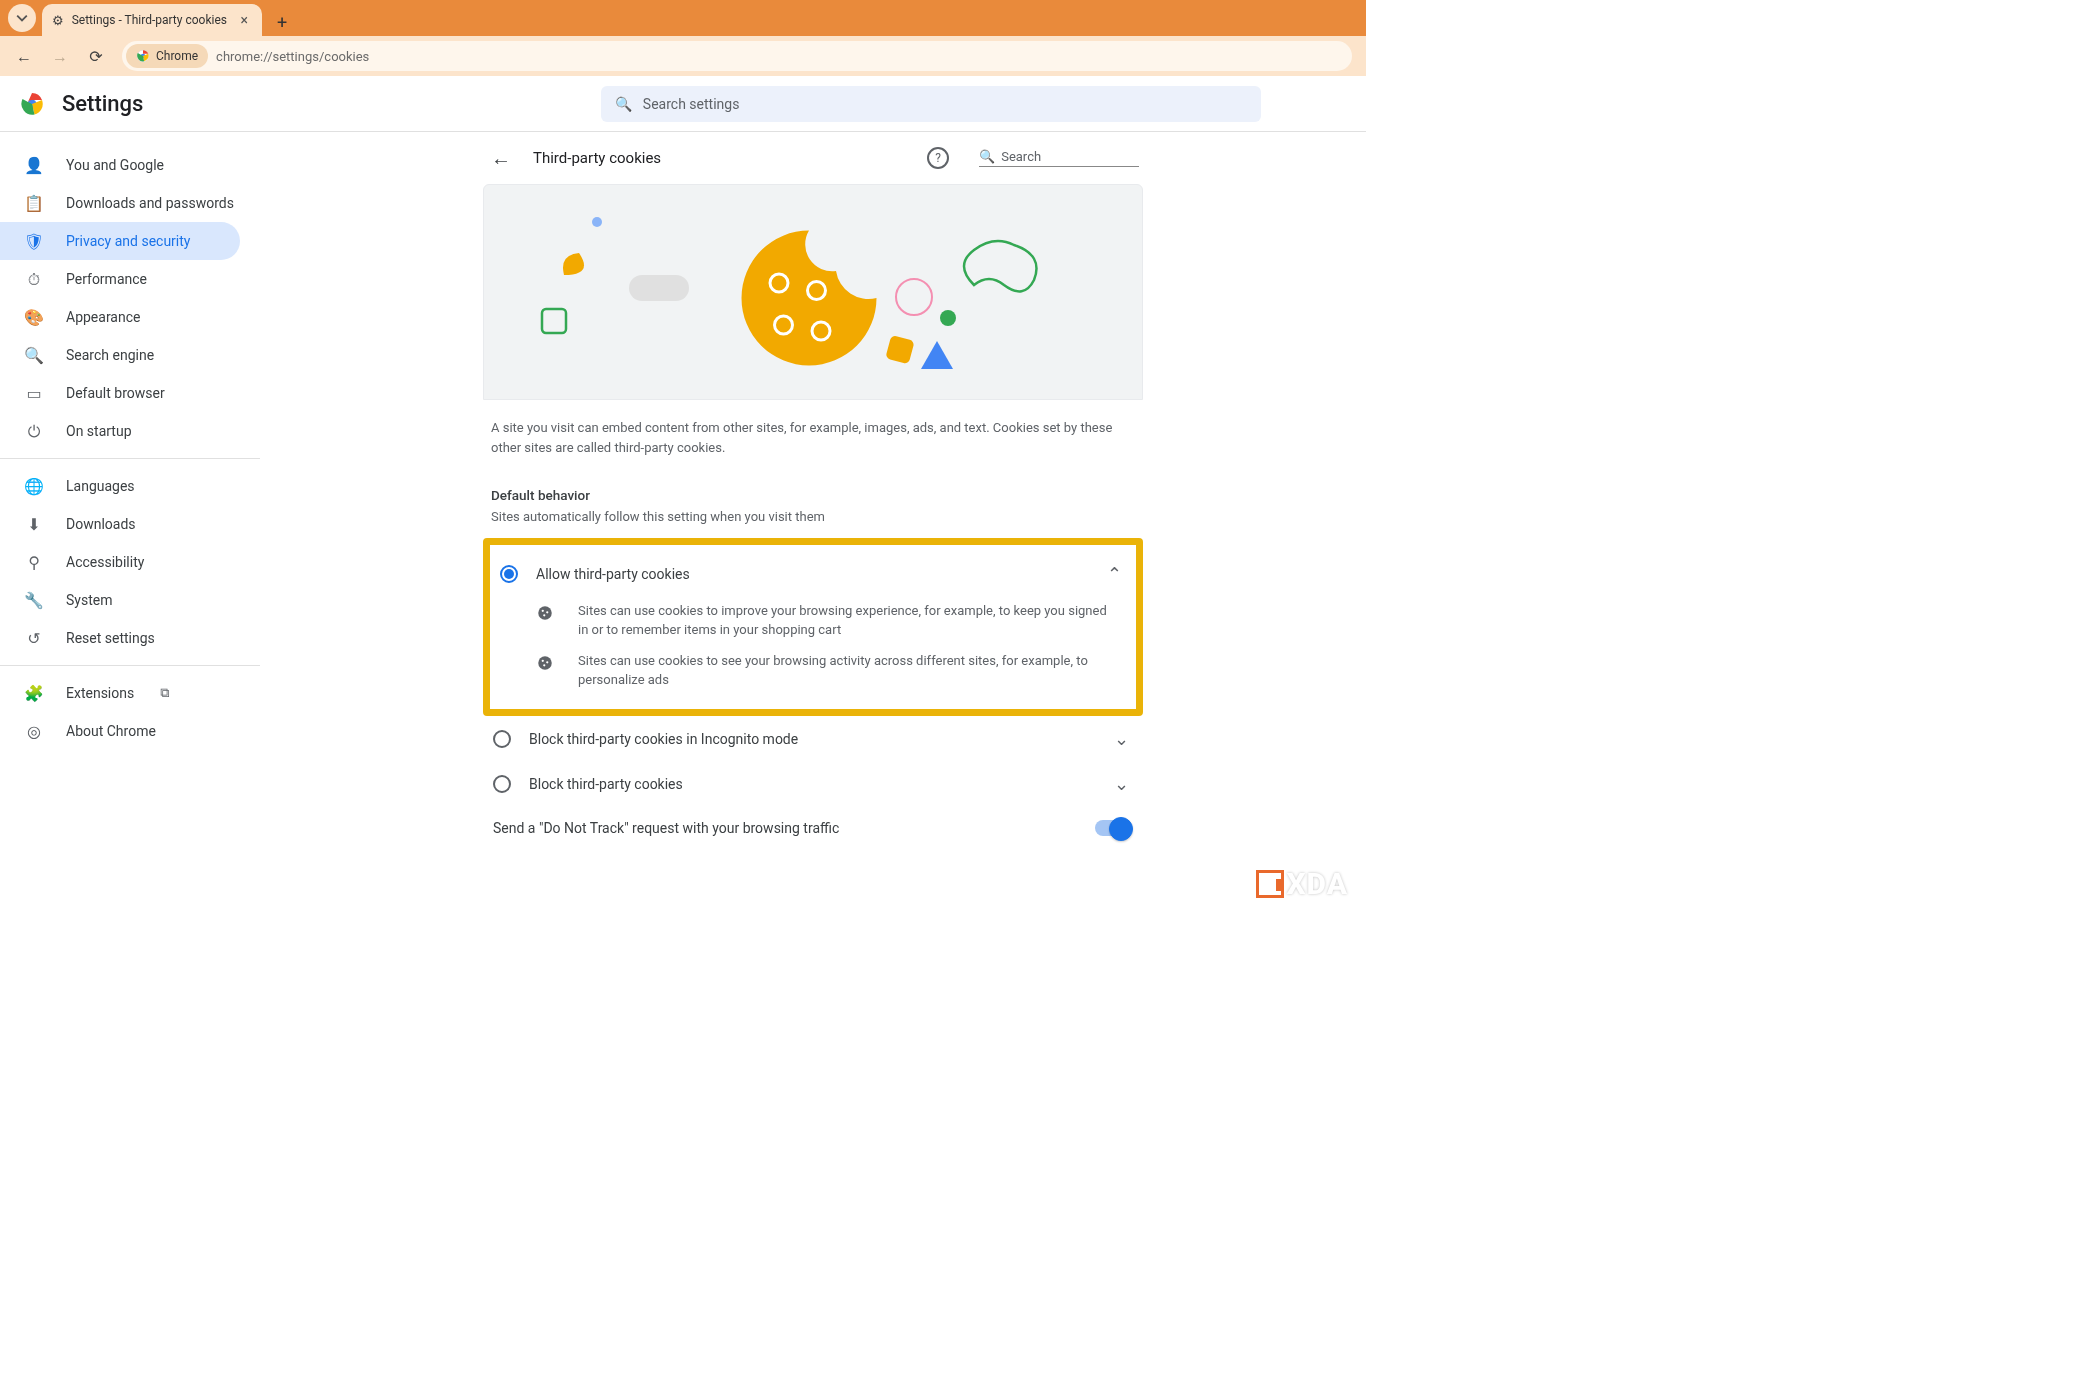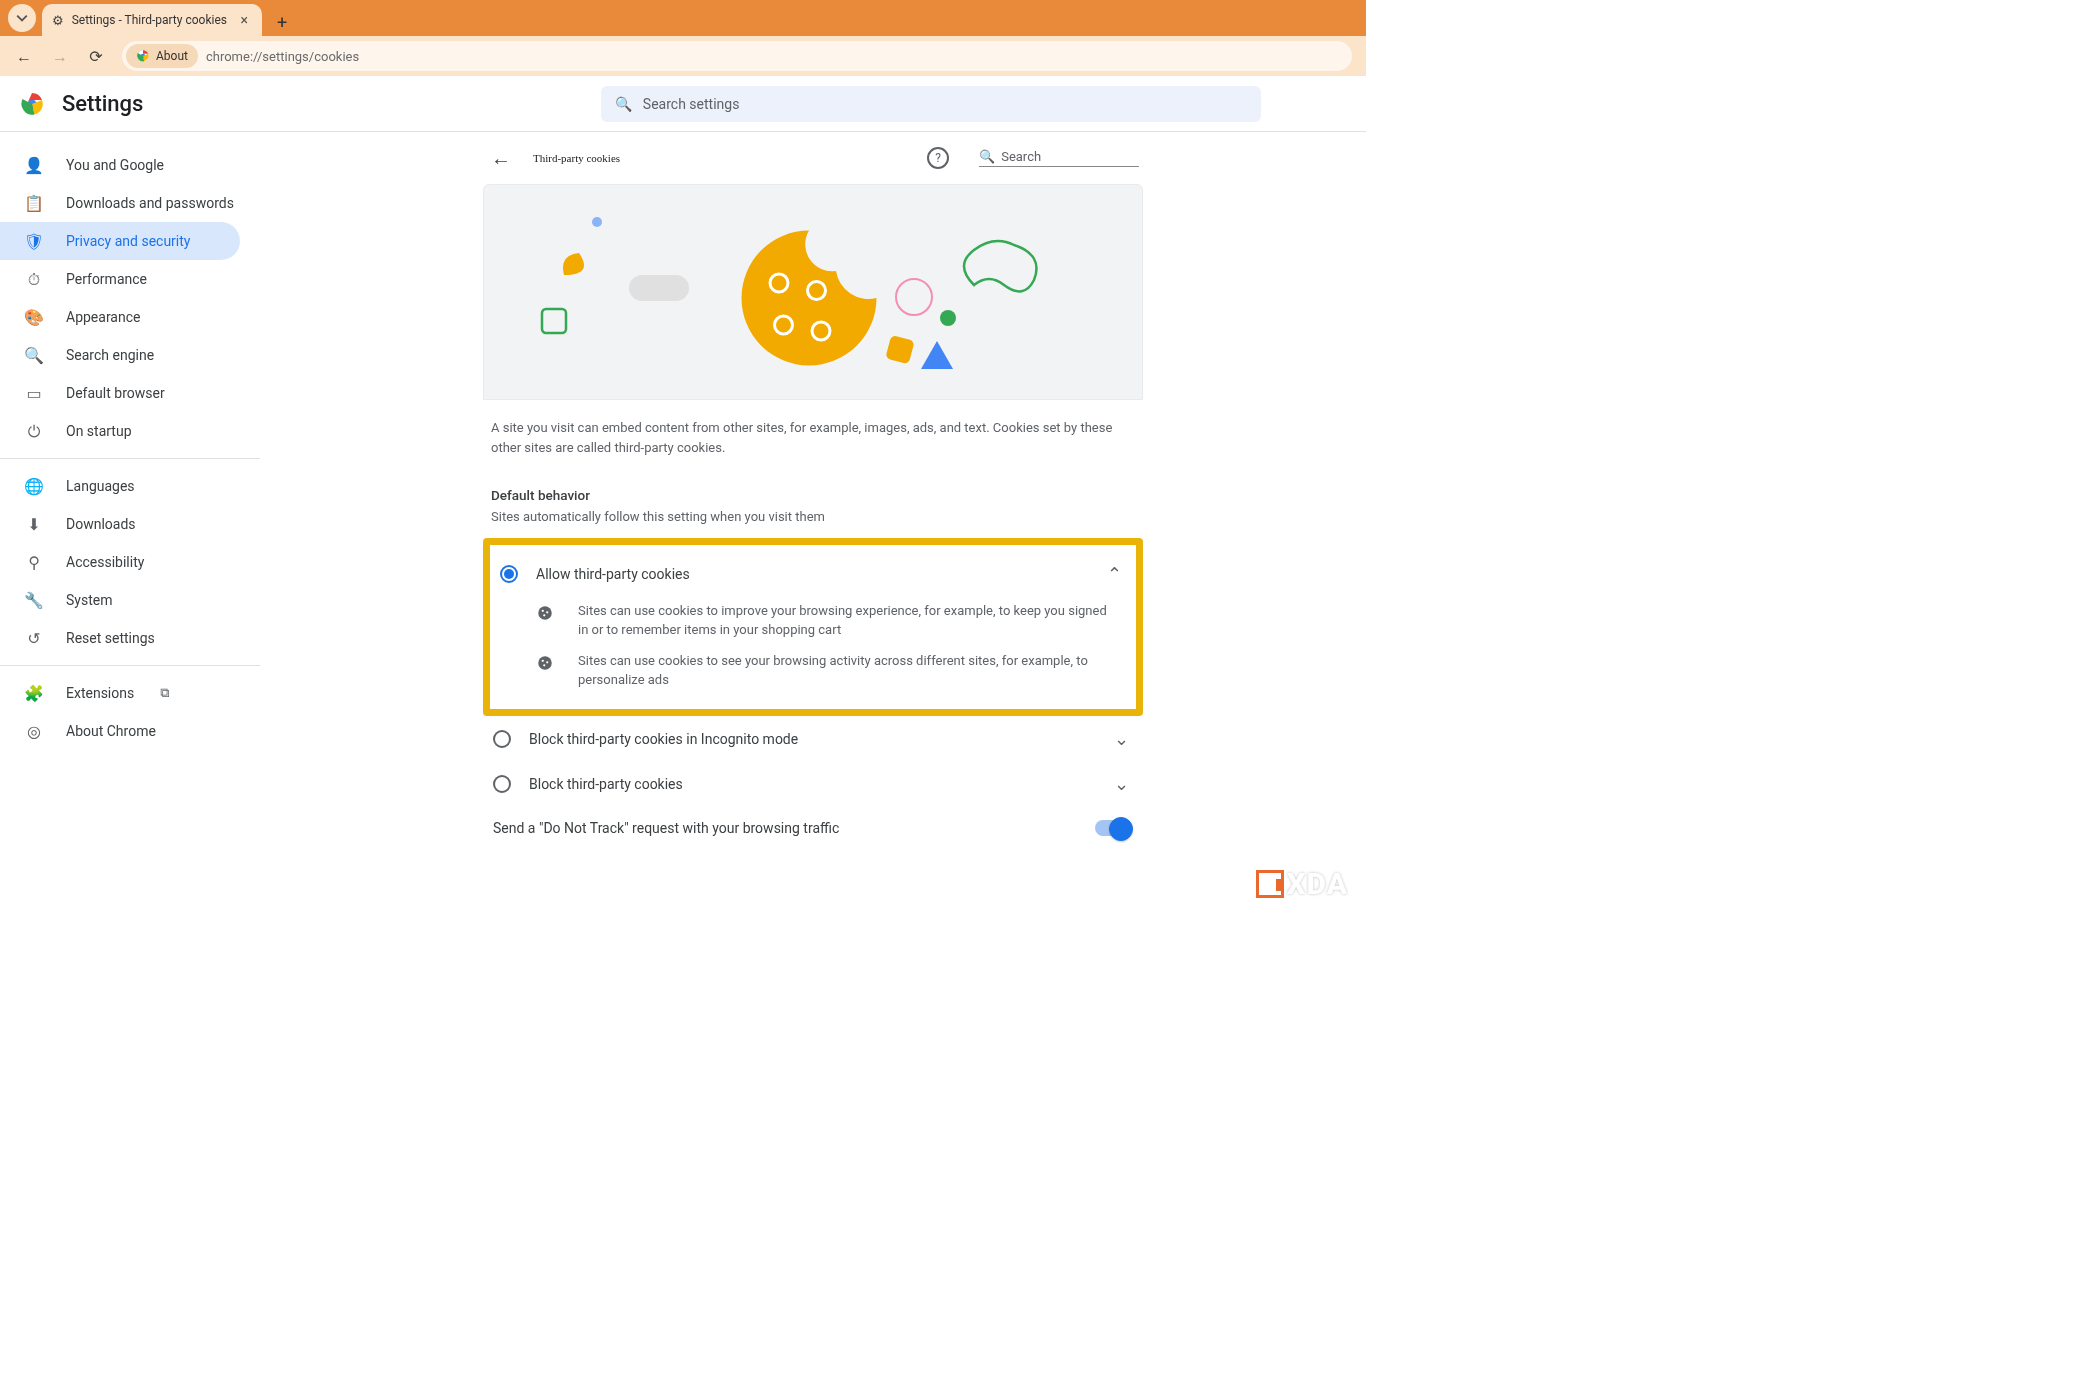--- a/index.html
+++ b/index.html
@@ -37,21 +37,21 @@
   .side-item.active { background:#d9e7fd; color:#1a73e8; }
   .side-item.active .mi { color:#1a73e8;}
   .side-divider { height:1px; background:#e0e0e0; margin:8px 0 8px 0;}
   .ext-icon { margin-left:4px; font-size:13px; color:#5f6368;}
 
   .content-wrap { flex:1; display:flex; justify-content:center; overflow-y:auto; }
   .content { width: 660px; position:relative; }
 
   .page-header { height: 52px; display:flex; align-items:center; gap:18px; padding:0 4px; }
   .page-header .back { font-size:20px; color:#3c4043; cursor:pointer; width:28px; text-align:center;}
-  .page-header .title { font-size:11px; color:#202124; flex:1;font-family:Liberation Serif, serif;}
+  .page-header .title { font-size:15px; color:#202124; flex:1;}
   .page-header .help { width:22px; height:22px; border:2px solid #5f6368; border-radius:50%; display:flex; align-items:center; justify-content:center; font-size:12px; color:#5f6368; cursor:pointer; margin-right:12px;}
   .page-header .local-search { display:flex; align-items:center; border-bottom:1px solid #888; padding-bottom:2px; gap:6px; width:160px; color:#5f6368; font-size:13px;}
 
   .hero { height: 216px; background:#f1f3f4; border-radius:6px 6px 0 0; border:1px solid #e8eaed; position:relative; overflow:hidden;}
   .intro-text { font-size:13px; color:#5f6368; line-height:1.5; padding:18px 8px 0 8px;}
   
   .section-label { font-size:13.5px; color:#3c4043; font-weight:500; margin:30px 0 6px 8px;}
   .section-sub { font-size:13px; color:#5f6368; margin:0 0 12px 8px;}
 
   .highlight-box { border: 7px solid #eab308; border-radius:4px; margin-top:14px; padding:6px 0 14px 0;}
@@ -104,21 +104,21 @@
   <div class="nav-btn">⟳</div>
   <div class="addressbar">
     <div class="chrome-chip">
       <svg viewBox="0 0 24 24">
           <circle cx="12" cy="12" r="10" fill="#fff" stroke="#ddd"></circle>
           <circle cx="12" cy="12" r="4" fill="#4285F4"></circle>
           <path d="M12 2 A10 10 0 0 1 21 8 L12 8 Z" fill="#EA4335"></path>
           <path d="M21 8 A10 10 0 0 1 14 21 L12 12 Z" fill="#FBBC05"></path>
           <path d="M14 21 A10 10 0 0 1 3 7 L12 12 Z" fill="#34A853"></path>
         </svg>
-      <span>About</span>
+      <span>Chrome</span>
     </div>
     <span class="url-text">chrome://settings/cookies</span>
   </div>
 </div>
 
 <div class="settings-header">
   <svg class="chrome-logo" viewBox="0 0 24 24">
       <circle cx="12" cy="12" r="11" fill="#fff"></circle>
       <circle cx="12" cy="12" r="4.5" fill="#4285F4"></circle>
       <path d="M12 1 A11 11 0 0 1 22 8 L12 8 A4.5 4.5 0 0 0 8 10 Z" fill="#EA4335"></path>

